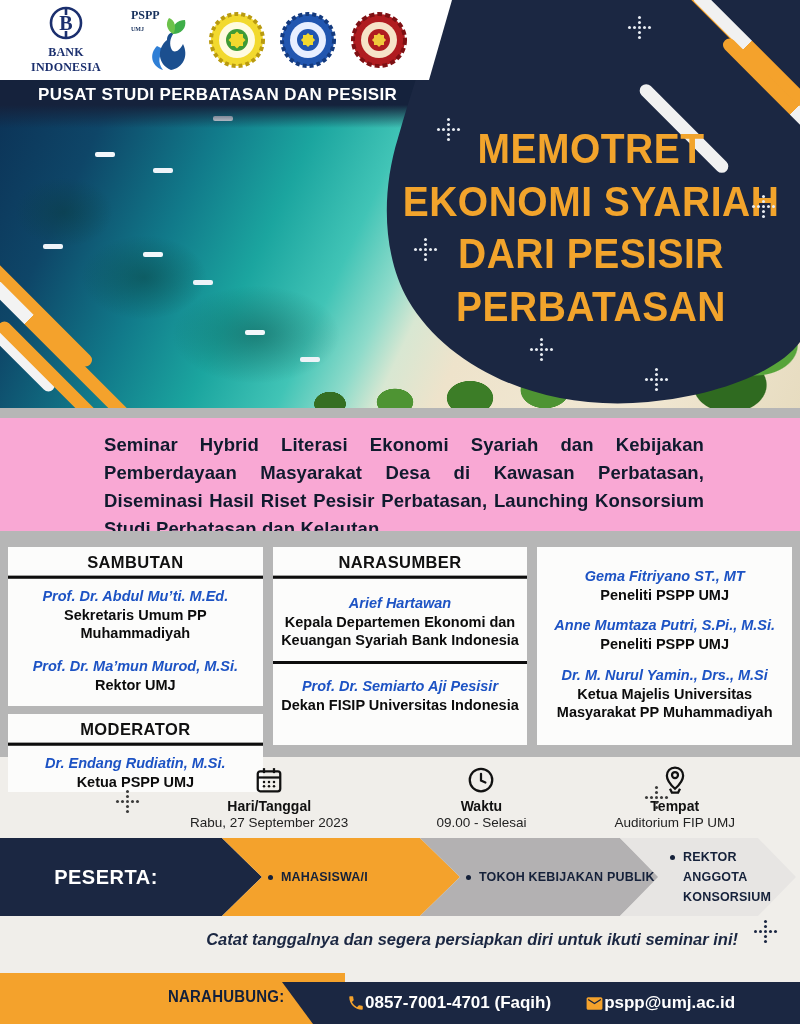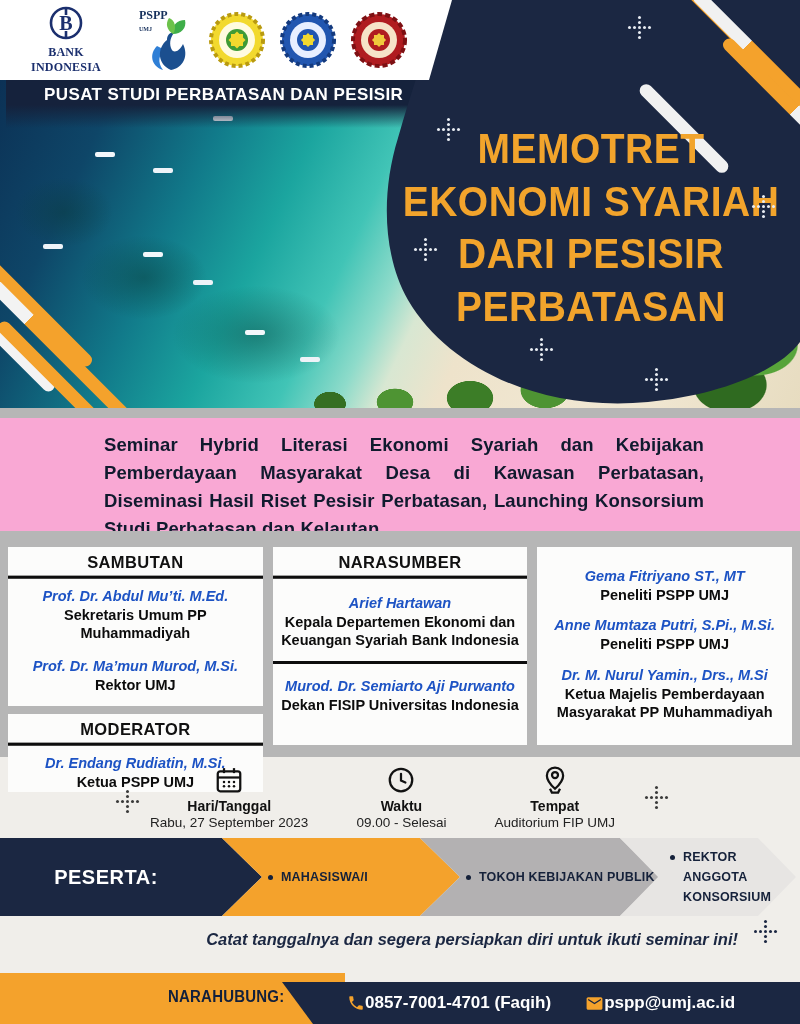--- a/index.html
+++ b/index.html
@@ -26,32 +26,32 @@
     radial-gradient(60px 45px at 730px 385px,#2f6a20 0 60%,transparent 62%);}
   .roofs{position:absolute;z-index:1;left:700px;top:300px;width:24px;height:14px;background:#c9523a;border-radius:2px;
     box-shadow:42px -16px 0 #d4603f, 70px 12px 0 #bf4a33, -38px 28px 0 #cc5c49;}
   .boats{position:absolute;z-index:1;left:95px;top:152px;width:20px;height:5px;background:#f3f7fb;border-radius:2px;
     box-shadow:58px 16px 0 #eef3f8, 118px -36px 0 #f3f7fb, -52px 92px 0 #eef3f8, 48px 100px 0 #f3f7fb, 98px 128px 0 #eef3f8, 150px 178px 0 #f3f7fb, 205px 205px 0 #eef3f8;}
   .crowd{position:absolute;z-index:1;left:592px;top:132px;width:3px;height:3px;border-radius:50%;background:#c94f6a;
     box-shadow:24px 14px 0 #2fa9a0, 48px -2px 0 #ffffff, 66px 20px 0 #333, 104px 10px 0 #c94f6a, -20px 96px 0 #ffffff, 20px 166px 0 #333, 46px 128px 0 #2fa9a0;}
 
   .pusat-strip{position:absolute;z-index:2;top:80px;left:0;width:455px;height:48px;
     clip-path:polygon(0 0,100% 0,calc(100% - 18px) 100%,0 100%);
-    background:linear-gradient(to bottom,#15223c 0%,#15223c 52%,rgba(21,34,60,0) 100%);margin-left:6px;}
+    background:linear-gradient(to bottom,#15223c 0%,#15223c 52%,rgba(21,34,60,0) 100%);}
   .pusat-strip .txt{padding:5px 0 0 38px;color:#fff;font-weight:700;font-size:17px;letter-spacing:.4px;}
 
   .blob{position:absolute;z-index:3;top:0;left:0;}
 
   .header-band{position:absolute;z-index:5;top:0;left:0;width:452px;height:80px;background:#fff;
     clip-path:polygon(0 0,100% 0,calc(100% - 23px) 100%,0 100%);
     display:flex;align-items:center;gap:13px;padding-left:14px;box-sizing:border-box;}
   .bi-block{width:104px;text-align:center;flex:none;}
   .bi-caption{font-family:"Liberation Serif",serif;font-weight:700;font-size:12px;color:#1b2f6e;letter-spacing:.2px;margin-top:1px;}
   .pspp-block{position:relative;width:64px;height:68px;flex:none;}
-  .pspp-txt{position:absolute;top:3px;left:0;font-family:"Liberation Serif",serif;font-weight:700;font-size:12px;color:#16305c;line-height:1;margin-left:8px;}
+  .pspp-txt{position:absolute;top:3px;left:0;font-family:"Liberation Serif",serif;font-weight:700;font-size:12px;color:#16305c;line-height:1;}
   .pspp-sub{font-size:6px;font-weight:700;color:#16305c;}
   .emblem{flex:none;}
 
   .stripe{position:absolute;height:13px;border-radius:8px;transform:rotate(45deg);z-index:4;}
   .st1{left:646px;top:14px;width:150px;background:#f4a22c;}
   .st2{left:668px;top:52px;width:185px;background:linear-gradient(90deg,#f1f1f1 0 40%,#f4a22c 40%);}
   .st3{left:700px;top:94px;width:170px;background:linear-gradient(90deg,#f4a22c 0 58%,#f1f1f1 58%);}
   .st4{left:624px;top:122px;width:120px;background:#f1f1f1;}
   .sb1{left:-55px;top:298px;width:170px;background:#f4a22c;z-index:2;}
   .sb2{left:-75px;top:330px;width:150px;background:#f3f3f3;z-index:2;}
@@ -83,21 +83,21 @@
   .person{margin:9px 8px 0;text-align:center;}
   .person .name{color:#1d53c4;font-style:italic;font-weight:700;font-size:14.5px;line-height:1.3;}
   .person .role{color:#0c0c0c;font-weight:700;font-size:14.5px;line-height:1.28;}
   .mid-line{height:3px;background:#0d0d0d;margin:11px 0 1px;flex:none;}
   .col-right{padding-top:8px;box-sizing:border-box;}
   .col-right .person{margin:12px 8px 0;}
 
   
   .event-row{position:absolute;left:0;top:757px;width:800px;height:81px;display:flex;
     padding:8px 0 0 150px;gap:48px;box-sizing:border-box;align-items:flex-start;}
-  .event-item{display:flex;flex-direction:column;align-items:center;}
+  .event-item{display:flex;flex-direction:column;align-items:center;margin-left:40px;}
   .event-item .lbl{font-size:14px;font-weight:800;color:#111;margin-top:3px;}
   .event-item .val{font-size:13.5px;font-weight:400;color:#222;margin-top:1px;}
   .event-icon{height:30px;}
 
   
   .peserta{position:absolute;left:0;top:838px;width:800px;height:78px;}
   .chev{position:absolute;top:0;height:78px;box-sizing:border-box;}
   .chev-label{left:0;width:262px;background:#1b2742;
     clip-path:polygon(0 0,222px 0,100% 50%,222px 100%,0 100%);
     display:flex;align-items:center;justify-content:center;padding-right:50px;
@@ -248,37 +248,37 @@
   </div>
 
   <div class="col">
     <h3 class="col-heading">NARASUMBER</h3>
     <div class="person" style="margin-top:16px;">
       <div class="name">Arief Hartawan</div>
       <div class="role">Kepala Departemen Ekonomi dan Keuangan Syariah Bank Indonesia</div>
     </div>
     <div class="mid-line"></div>
     <div class="person" style="margin-top:12px;">
-      <div class="name">Murod. Dr. Semiarto Aji Purwanto</div>
+      <div class="name">Prof. Dr. Semiarto Aji Pesisir</div>
       <div class="role">Dekan FISIP Universitas Indonesia</div>
     </div>
   </div>
 
   <div class="col col-right">
     <div class="person">
       <div class="name">Gema Fitriyano ST., MT</div>
       <div class="role">Peneliti PSPP UMJ</div>
     </div>
     <div class="person">
       <div class="name">Anne Mumtaza Putri, S.Pi., M.Si.</div>
       <div class="role">Peneliti PSPP UMJ</div>
     </div>
     <div class="person">
       <div class="name">Dr. M. Nurul Yamin., Drs., M.Si</div>
-      <div class="role">Ketua Majelis Pemberdayaan Masyarakat PP Muhammadiyah</div>
+      <div class="role">Ketua Majelis Universitas Masyarakat PP Muhammadiyah</div>
     </div>
   </div>
 </div>
 
 <div class="event-row">
   <div class="event-item">
     <svg class="event-icon" width="30" height="30" viewBox="0 0 24 24">
       <rect x="3" y="5" width="18" height="16" rx="2" fill="none" stroke="#111" stroke-width="1.8"></rect>
       <line x1="3" y1="10" x2="21" y2="10" stroke="#111" stroke-width="1.8"></line>
       <line x1="8" y1="2.5" x2="8" y2="6.5" stroke="#111" stroke-width="1.8"></line>

